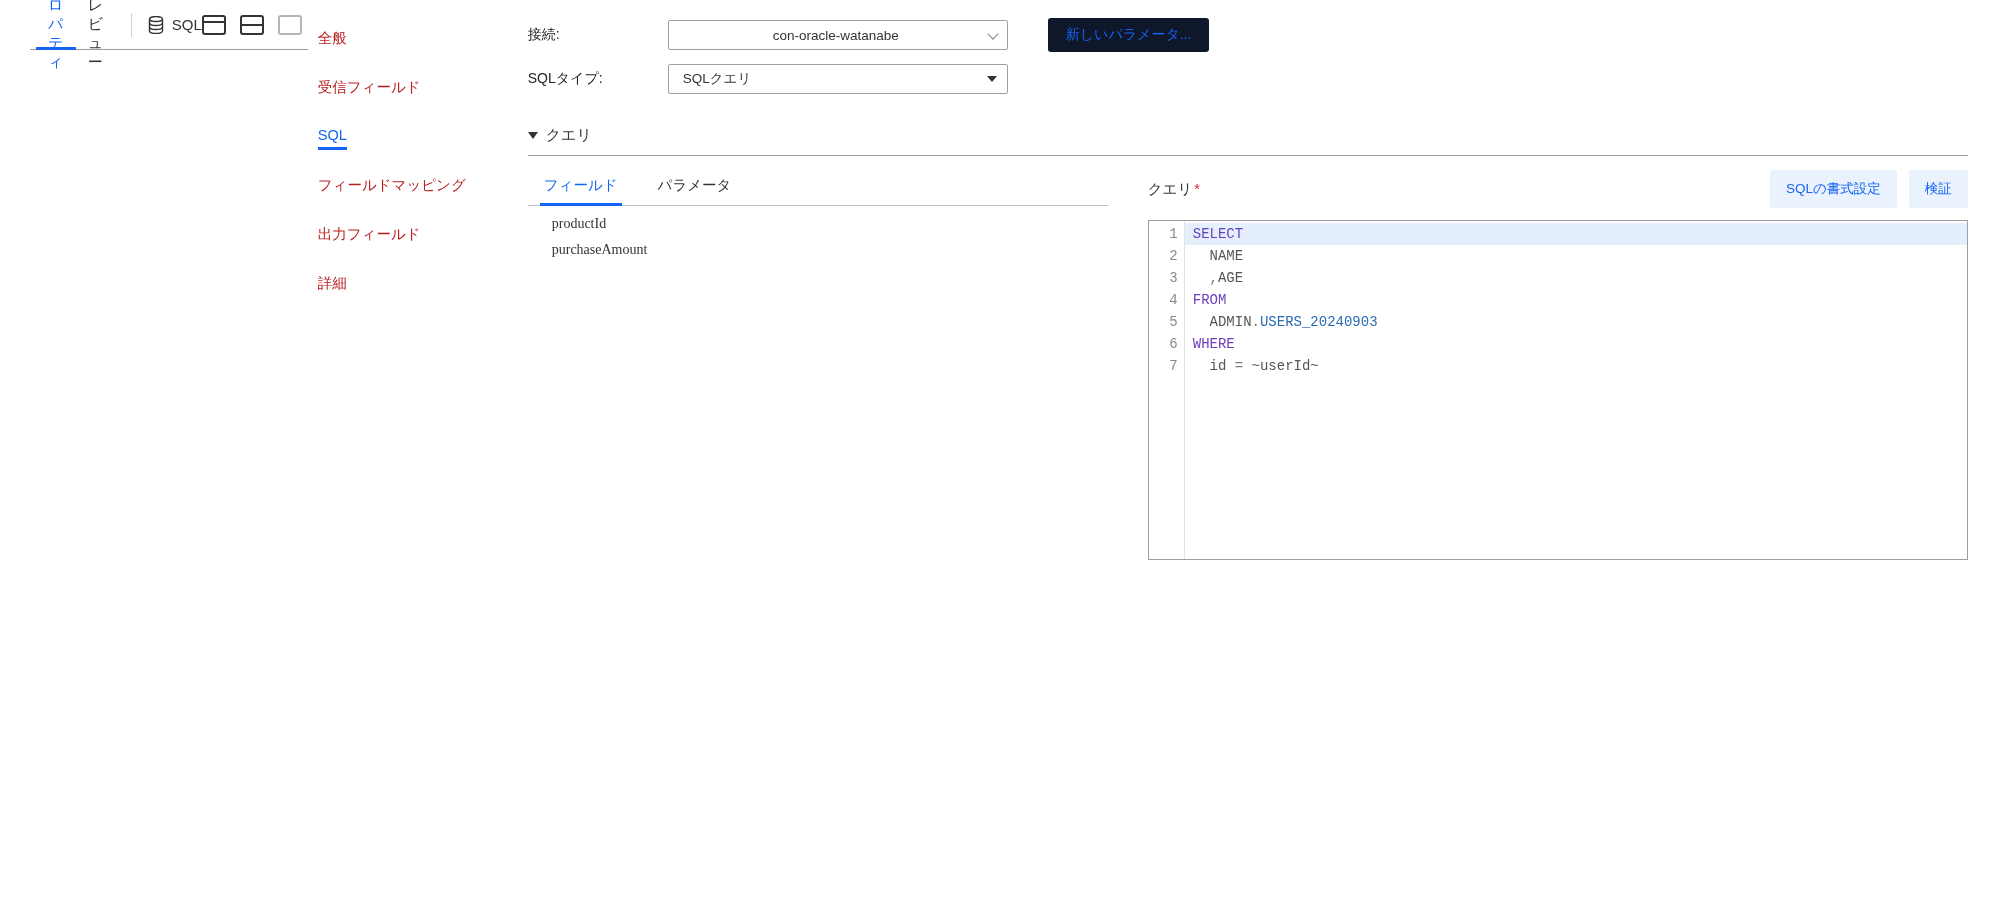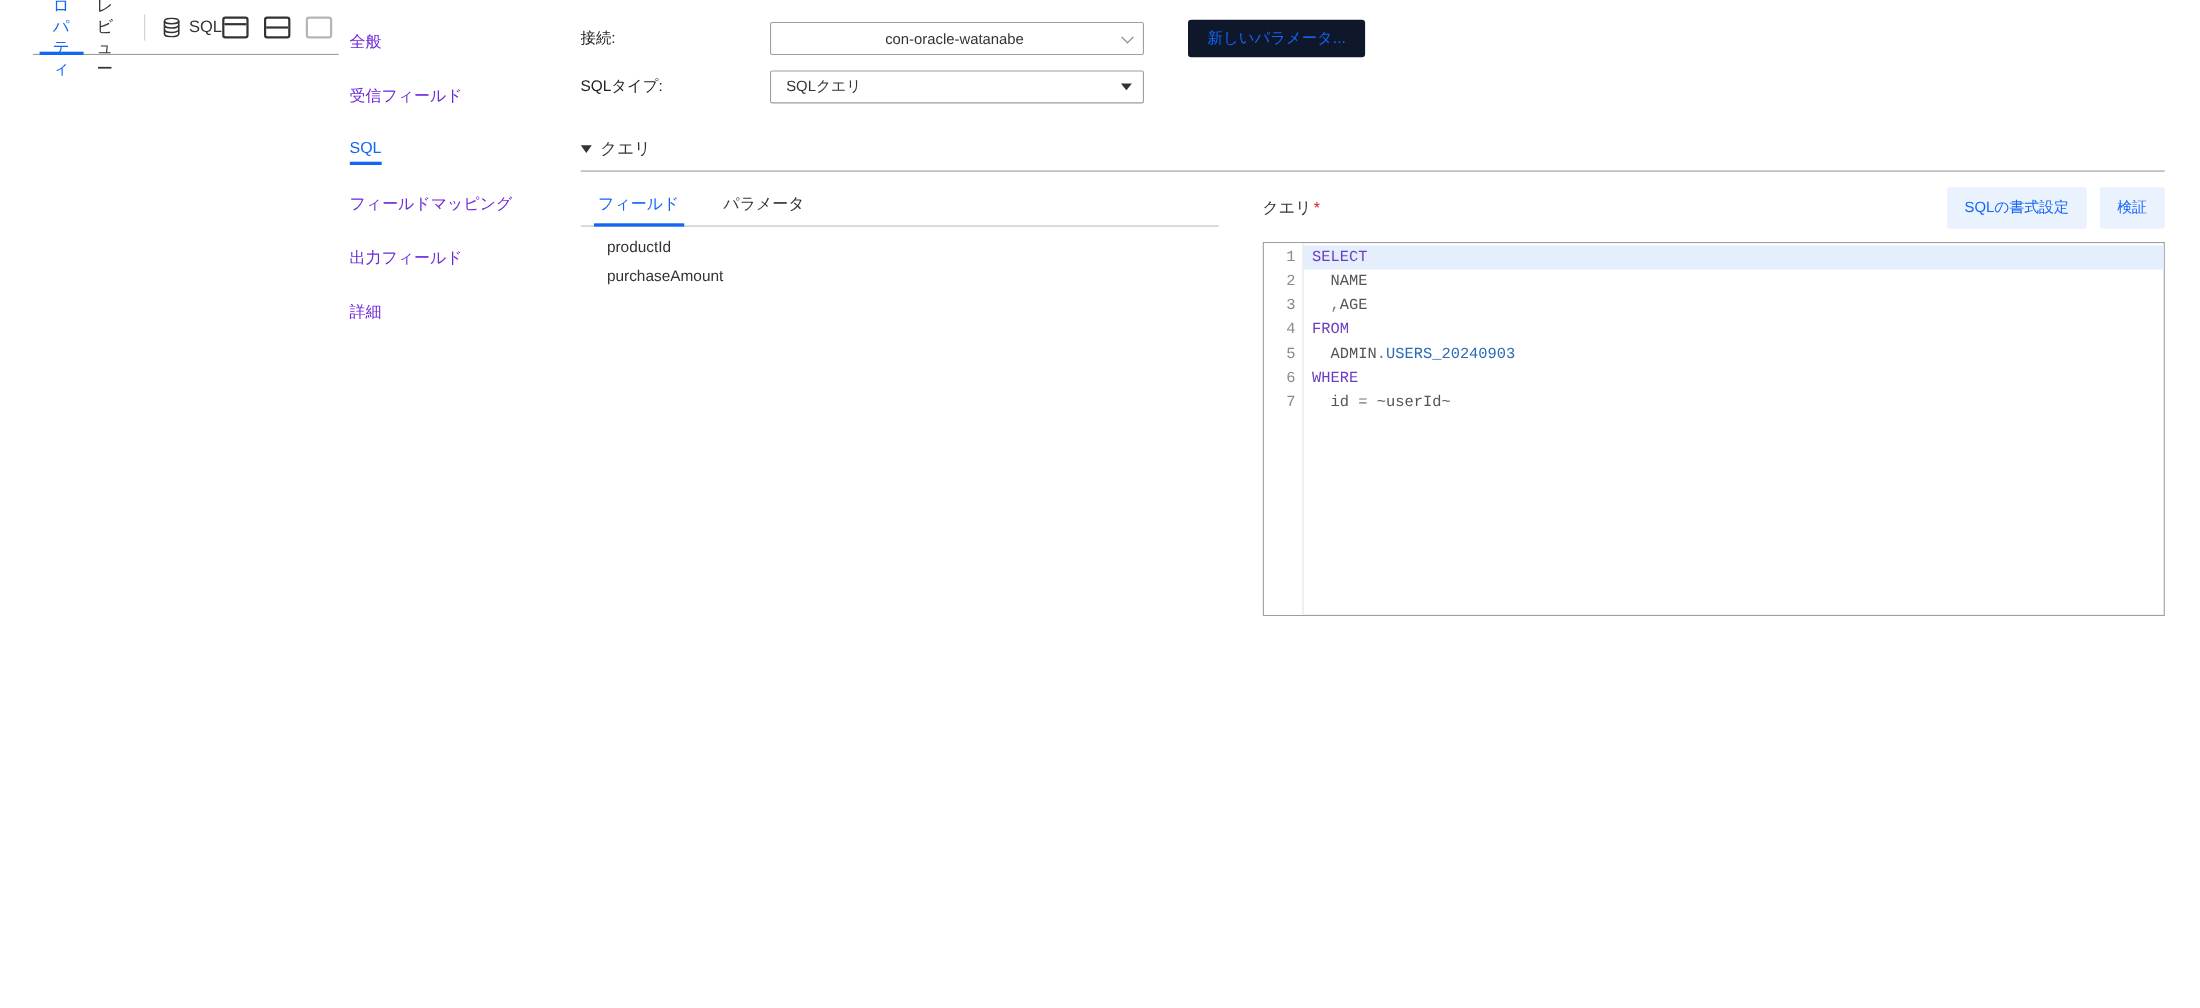--- a/index.html
+++ b/index.html
@@ -116,21 +116,21 @@
   }
   .sidebar {
     width: 220px;
     padding: 25px 0 0 10px;
     display: flex;
     flex-direction: column;
     gap: 22px;
     font-size: 14.5px;
   }
   .side-item {
-    color: #6d28d9;
+    color: #b91c1c;
     cursor: pointer;
     padding: 4px 0;
     width: fit-content;
   }
   .side-item.active {
     color: #1464f6;
     font-weight: 500;
     border-bottom: 3px solid #1464f6;
     padding-bottom: 4px;
   }
@@ -158,21 +158,20 @@
     height: 30px;
     border: 1px solid #9e9e9e;
     border-radius: 2px;
     display: flex;
     align-items: center;
     justify-content: space-between;
     padding: 0 10px 0 14px;
     cursor: pointer;
     position: relative;
     font-size: 13.5px;
-    margin-left: 32px;
   }
   .select-box.centered .select-text { flex: 1; text-align: center; }
   .select-box .caret {
     width: 0; height: 0;
     border-left: 5px solid transparent;
     border-right: 5px solid transparent;
     border-top: 6px solid #333;
   }
   .select-box .chevron {
     width: 8px; height: 8px;
@@ -215,21 +214,21 @@
     margin-top: 10px;
   }
 
   
   .columns {
     display: flex;
     gap: 40px;
     margin-top: 14px;
     align-items: flex-start;
   }
-  .col-left { width: 580px; }
+  .col-left { width: 580px; font-family: Liberation Serif, serif; }
   .col-right { width: 820px; }
 
   .inner-tabs {
     display: flex;
     gap: 40px;
     border-bottom: 1px solid #bdbdbd;
     padding: 0 0 0 16px;
   }
   .inner-tab {
     font-size: 14.5px;

